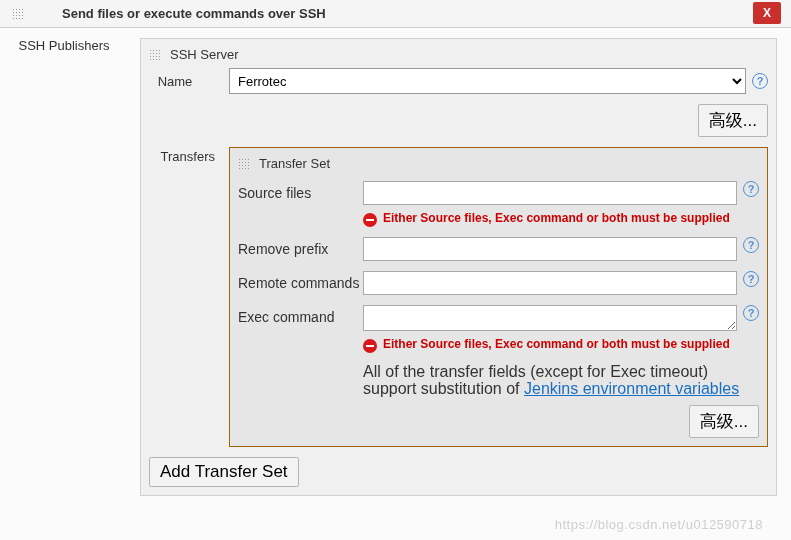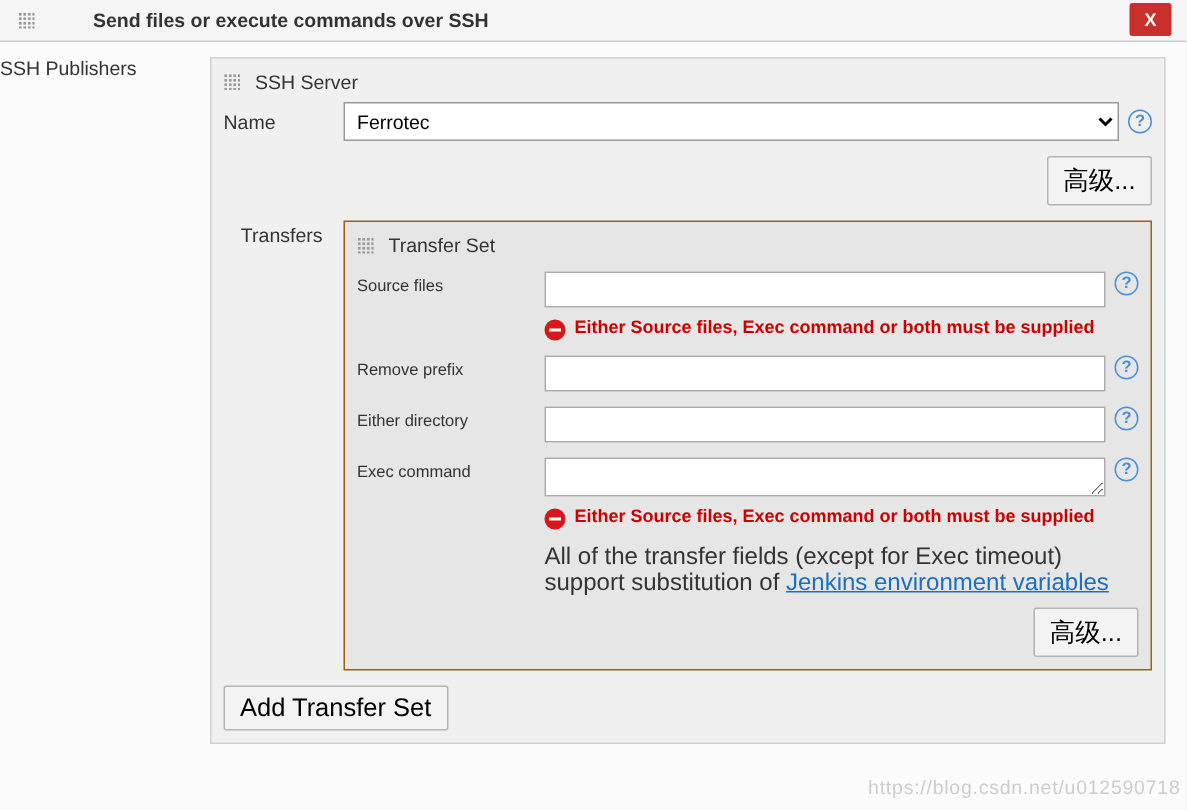--- a/index.html
+++ b/index.html
@@ -2,48 +2,48 @@
 <html><head>
 <meta charset="utf-8">
 <style>
 * { box-sizing: border-box; margin: 0; padding: 0; }
 body { font-family: Arial, Helvetica, sans-serif; font-size: 13px; color: #333; background: #fbfbfb; width: 791px; height: 540px; position: relative; overflow: hidden; }
 .header-bar { display: flex; align-items: center; padding: 6px 12px; border-bottom: 1px solid #ccc; background: #f5f5f5; position: relative; }
 .drag-handle { width: 11px; height: 11px; background-image: radial-gradient(circle, #999 1px, transparent 1px); background-size: 3px 3px; margin-right: 10px; }
 .header-title { font-weight: bold; margin-left: 29px; }
 .close-x { position: absolute; right: 10px; top: 2px; width: 28px; height: 22px; background: #c9302c; color: #fff; text-align: center; line-height: 22px; font-weight: bold; font-size: 12px; cursor: pointer; border-radius: 2px; }
 .body-wrap { display: flex; padding: 10px 0 0 0; }
-.left-col { width: 140px; text-align: left; padding-right: 12px; }
+.left-col { width: 140px; text-align: center; padding-right: 12px; }
 .left-label { color: #333; font-size: 13px; }
 .main-box { flex: 1; border: 1px solid #d0d0d0; background: #f0f0f0; padding: 8px 8px 8px 8px; margin-right: 14px; }
 .grip-row { display: flex; align-items: center; margin-bottom: 6px; }
 .section-title { font-size: 13px; color: #333; }
 .select-row { display: flex; align-items: center; margin-bottom: 10px; }
-.select-row .flab { width: 80px; text-align: left; padding-right: 28px; }
+.select-row .flab { width: 80px; text-align: center; padding-right: 28px; }
 .name-select { flex: 1; height: 26px; border: 1px solid #999; background: #fff; padding: 2px 4px; font-size: 13px; }
 .help-icon { width: 16px; height: 16px; border-radius: 50%; border: 1px solid #4a90d9; color: #4a90d9; text-align: center; line-height: 14px; font-size: 11px; font-weight: bold; margin-left: 6px; cursor: pointer; }
 .adv-row { display: flex; justify-content: flex-end; margin-bottom: 10px; }
 .btn { background: #f3f3f3; border: 1px solid #b5b5b5; padding: 4px 10px; font-size: 17px; cursor: pointer; border-radius: 2px; }
 .transfers-row { display: flex; }
 .transfers-lbl { width: 80px; text-align: right; padding-right: 14px; padding-top: 2px; }
 .transfer-set-box { flex: 1; border: 1px solid #a16207; background: #e6e6e6; padding: 8px; }
 .ts-title-row { display: flex; align-items: center; margin-bottom: 10px; }
 .field-row { display: flex; align-items: flex-start; margin-bottom: 10px; }
-.field-label { width: 125px; text-align: left; padding-top: 4px; font-size: 11px; }
+.field-label { width: 125px; text-align: left; padding-top: 4px; font-size: 14px; }
 .field-input { flex: 1; height: 24px; border: 1px solid #aaa; background: #fff; padding: 2px 4px; font-size: 13px; }
 textarea.field-input { height: 26px; resize: both; font-family: inherit; }
 .error-row { display: flex; margin: -4px 0 10px 125px; align-items: flex-start; }
 .err-icon { width: 14px; height: 14px; border-radius: 50%; background: #d9161a; position: relative; margin-right: 6px; margin-top: 2px; flex-shrink: 0; }
 .err-icon::after { content: ""; position: absolute; left: 3px; top: 6px; width: 8px; height: 2px; background: #fff; }
 .err-text { color: #cc0000; font-weight: bold; font-size: 12px; line-height: 15px; }
 .help-note { margin-left: 125px; font-size: 16px; color: #333; line-height: 17px; margin-bottom: 8px; }
 .help-note a { color: #1b6fc2; text-decoration: underline; cursor: pointer; }
 .ts-adv-row { display: flex; justify-content: flex-end; margin-top: 6px; }
 .add-transfer-row { margin-top: 10px; }
-.watermark { position: absolute; right: 4px; bottom: 8px; color: rgba(120,120,120,0.35); font-size: 13px; letter-spacing: 0.5px; pointer-events: none; }
+.watermark { position: absolute; right: 28px; bottom: 8px; color: rgba(120,120,120,0.35); font-size: 13px; letter-spacing: 0.5px; pointer-events: none; }
 </style>
 </head>
 <body>
 
 <div class="header-bar">
   <div class="drag-handle"></div>
   <span class="header-title">Send files or execute commands over SSH</span>
   <div class="close-x">X</div>
 </div>
 
@@ -89,21 +89,21 @@
           <span class="err-text">Either Source files, Exec command or both must be supplied</span>
         </div>
 
         <div class="field-row">
           <span class="field-label">Remove prefix</span>
           <input class="field-input" type="text" value="" style="">
           <div class="help-icon">?</div>
         </div>
 
         <div class="field-row">
-          <span class="field-label">Either directory</span>
+          <span class="field-label">Remote commands</span>
           <input class="field-input" type="text" value="" style="">
           <div class="help-icon">?</div>
         </div>
 
         <div class="field-row">
           <span class="field-label">Exec command</span>
           <textarea class="field-input" style=""></textarea>
           <div class="help-icon">?</div>
         </div>
         <div class="error-row">

